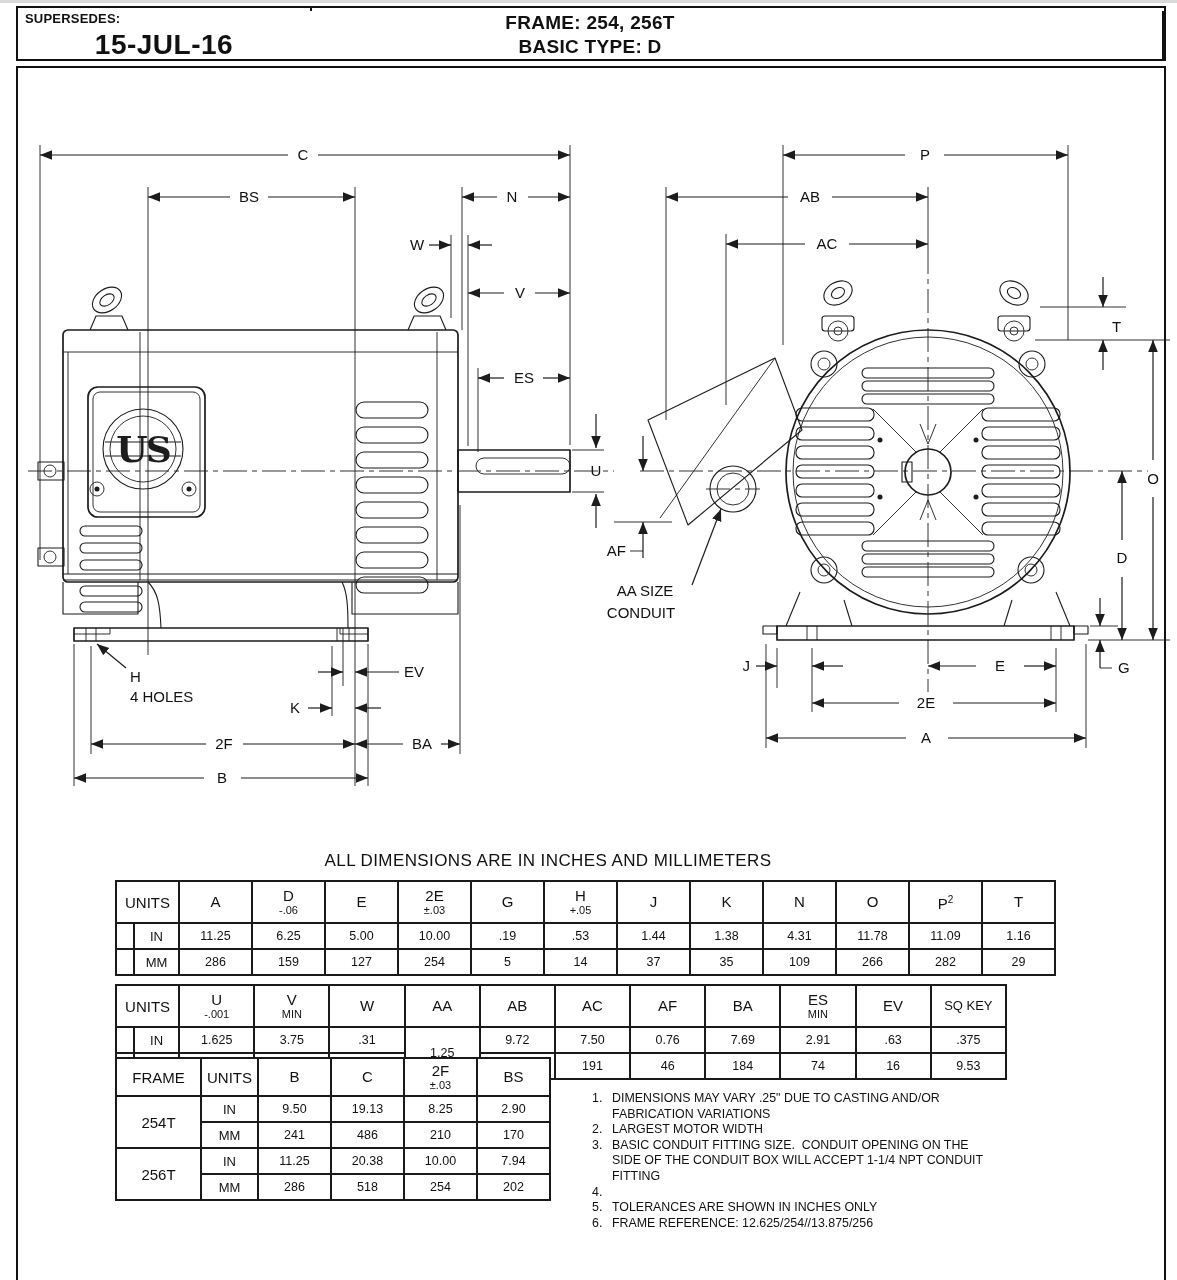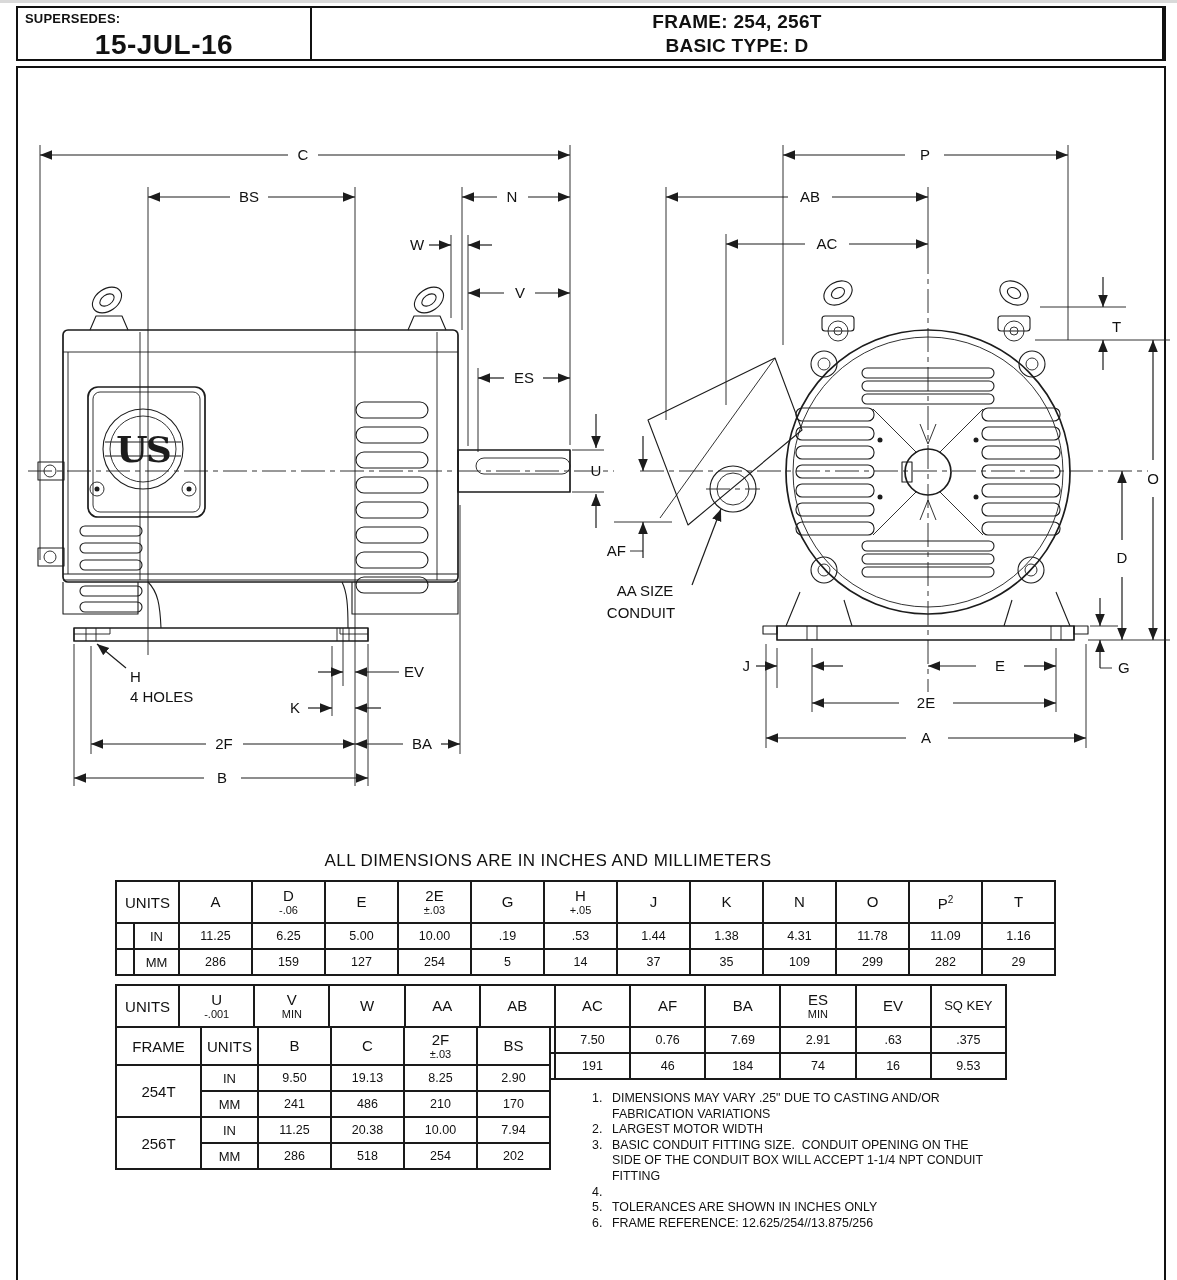--- a/index.html
+++ b/index.html
@@ -1,21 +1,21 @@
 <!DOCTYPE html>
 <html><head>
 <meta charset="utf-8">
 <style>
   html,body{margin:0;padding:0;background:#fff;}
   #page{position:relative;width:1177px;height:1280px;background:#fff;overflow:hidden;
         font-family:"Liberation Sans",sans-serif;color:#111;}
   .topstrip{position:absolute;left:0;top:0;width:1177px;height:3px;background:#d9d9d9;}
   
   .hdr{position:absolute;left:16px;top:6px;width:1146px;height:51px;border:2px solid #111;
-       display:flex;background:#fff;}
+       display:flex;background:#fff;flex-direction:column;}
   .hdr-cell{position:relative;height:100%;}
   .hc1{width:292px;border-right:2px solid #111;}
   .hc2{flex:1;border-right:2px solid #111;display:flex;flex-direction:column;justify-content:center;align-items:center;}
   .hc3{width:216px;}
   .lab-sm{position:absolute;left:7px;top:3px;font-size:13px;font-weight:bold;letter-spacing:.2px;}
   .big-val{position:absolute;left:0;right:0;top:21px;text-align:center;font-size:28px;font-weight:bold;letter-spacing:.5px;}
   .hdr-line{font-size:19px;font-weight:bold;line-height:24px;letter-spacing:.3px;}
   
   .frame{position:absolute;left:16px;top:66px;width:1146px;height:1216px;border:2px solid #111;background:#fff;}
   svg.draw{position:absolute;left:0;top:0;width:1177px;height:1280px;}
@@ -469,21 +469,21 @@
       <td class="ulab">MM</td>
       <td class="val">286</td>
       <td class="val">159</td>
       <td class="val">127</td>
       <td class="val">254</td>
       <td class="val">5</td>
       <td class="val">14</td>
       <td class="val">37</td>
       <td class="val">35</td>
       <td class="val">109</td>
-      <td class="val">299</td>
+      <td class="val">266</td>
       <td class="val">282</td>
       <td class="val">29</td>
     </tr>
   </tbody>
     </table>
 
   <table class="dim" style="left:115px;top:984px;width:892px;">
     <colgroup>
         <col style="width:18px">
         <col style="width:45px">
@@ -554,21 +554,21 @@
       <td class="val">191</td>
       <td class="val">46</td>
       <td class="val">184</td>
       <td class="val">74</td>
       <td class="val">16</td>
       <td class="val">9.53</td>
     </tr>
   </tbody>
     </table>
 
-  <table class="dim" style="left:115px;top:1026px;width:434px;">
+  <table class="dim" style="left:115px;top:1057px;width:434px;">
     <colgroup>
         <col style="width:85px">
         <col style="width:57px">
         <col span="4" style="width:73px">
       </colgroup>
     <tbody>
         <tr style="height:38px">
       <th class="units">FRAME</th>
       <th class="units">UNITS</th>
       <th>

